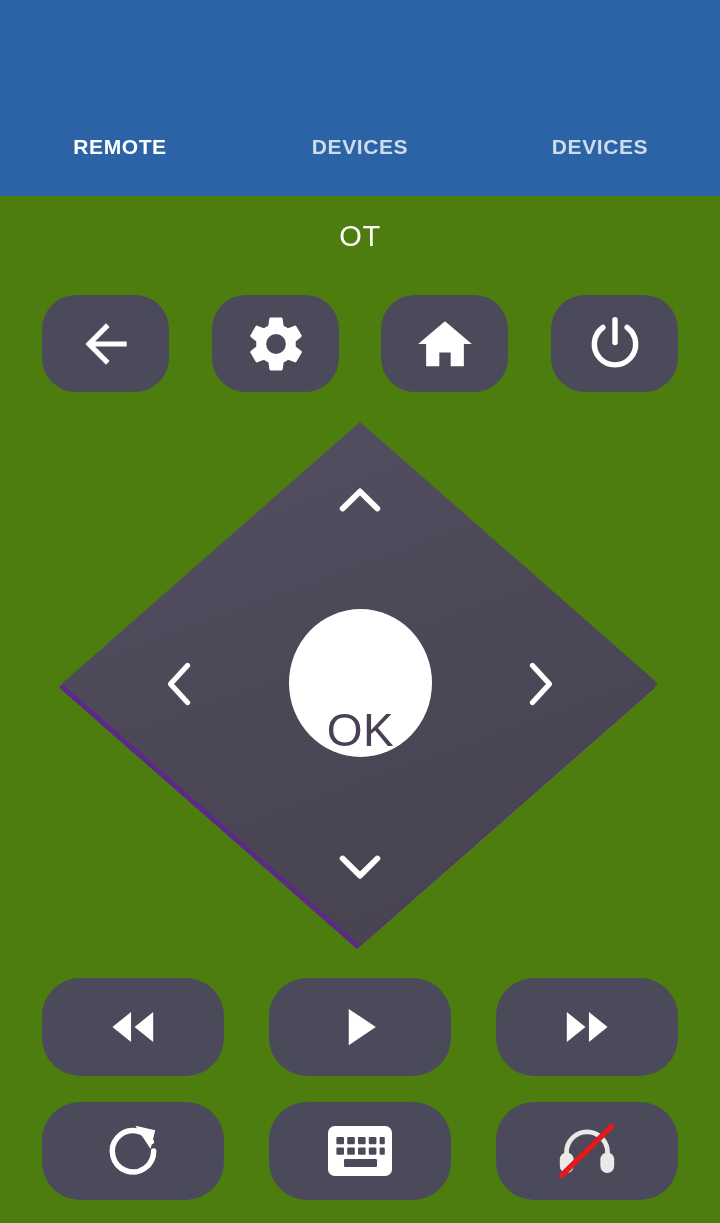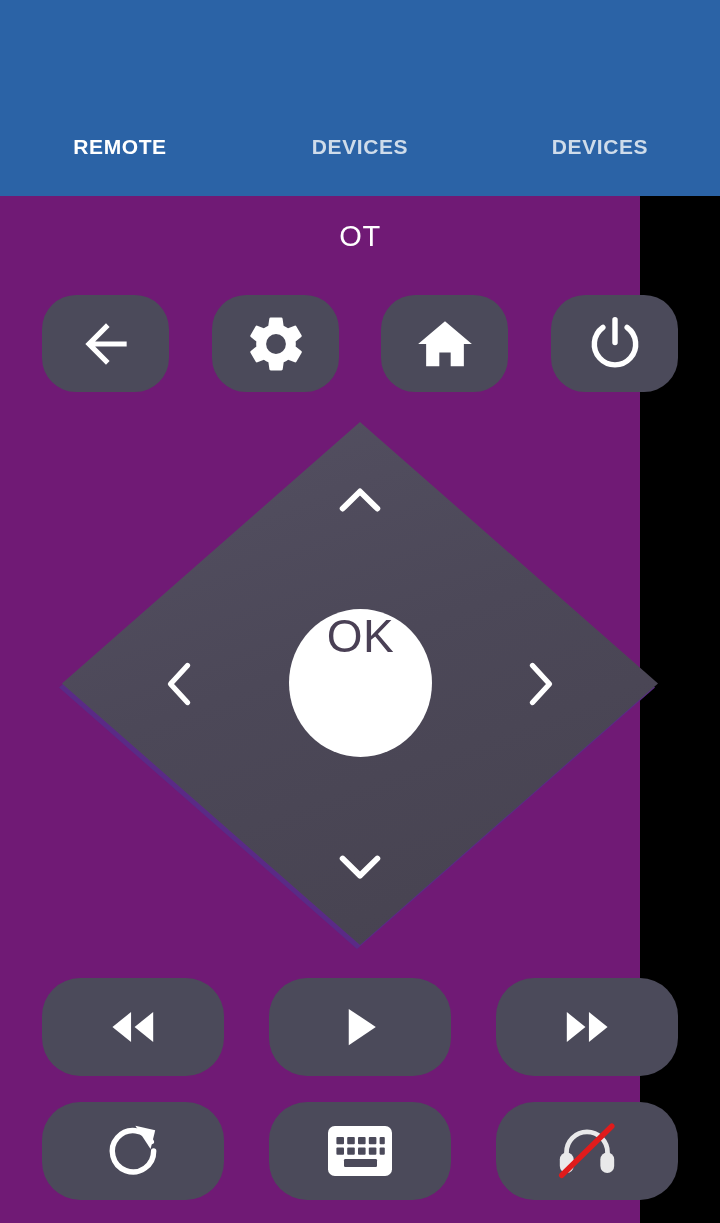--- a/index.html
+++ b/index.html
@@ -4,22 +4,22 @@
 <style>
   * { margin:0; padding:0; box-sizing:border-box; }
   html, body {
     width:720px; height:1223px;
     background:#000;
     font-family:"Liberation Sans", sans-serif;
     overflow:hidden;
   }
   #app {
     position:relative;
-    width:640px; height:1223px;
-    background:#701a75;
+    width:720px; height:1223px;
+    background:#4d7c0f;
   }
 
   
   .header {
     position:absolute; left:0; top:0;
     width:720px; height:196px;
     background:#2b63a6;
   }
   .tabbar {
     position:absolute; left:0; bottom:0;
@@ -103,21 +103,21 @@
   .a-down  { left:262px; top:408px; }
   .a-left  { left:82px;  top:226px; }
   .a-right { left:442px; top:226px; }
 
   .ok-btn {
     position:absolute;
     left:227px; top:187px;
     width:143px; height:148px;
     border-radius:50%;
     background:#ffffff;
-    display:flex; align-items:flex-start; justify-content:center;
+    display:flex; align-items:flex-end; justify-content:center;
     color:#4a4055;
     font-size:46px;
     font-weight:400;
     letter-spacing:0.5px;
   }
 
   svg { display:block; }
   .ic { fill:#ffffff; }
 </style>
 </head>

